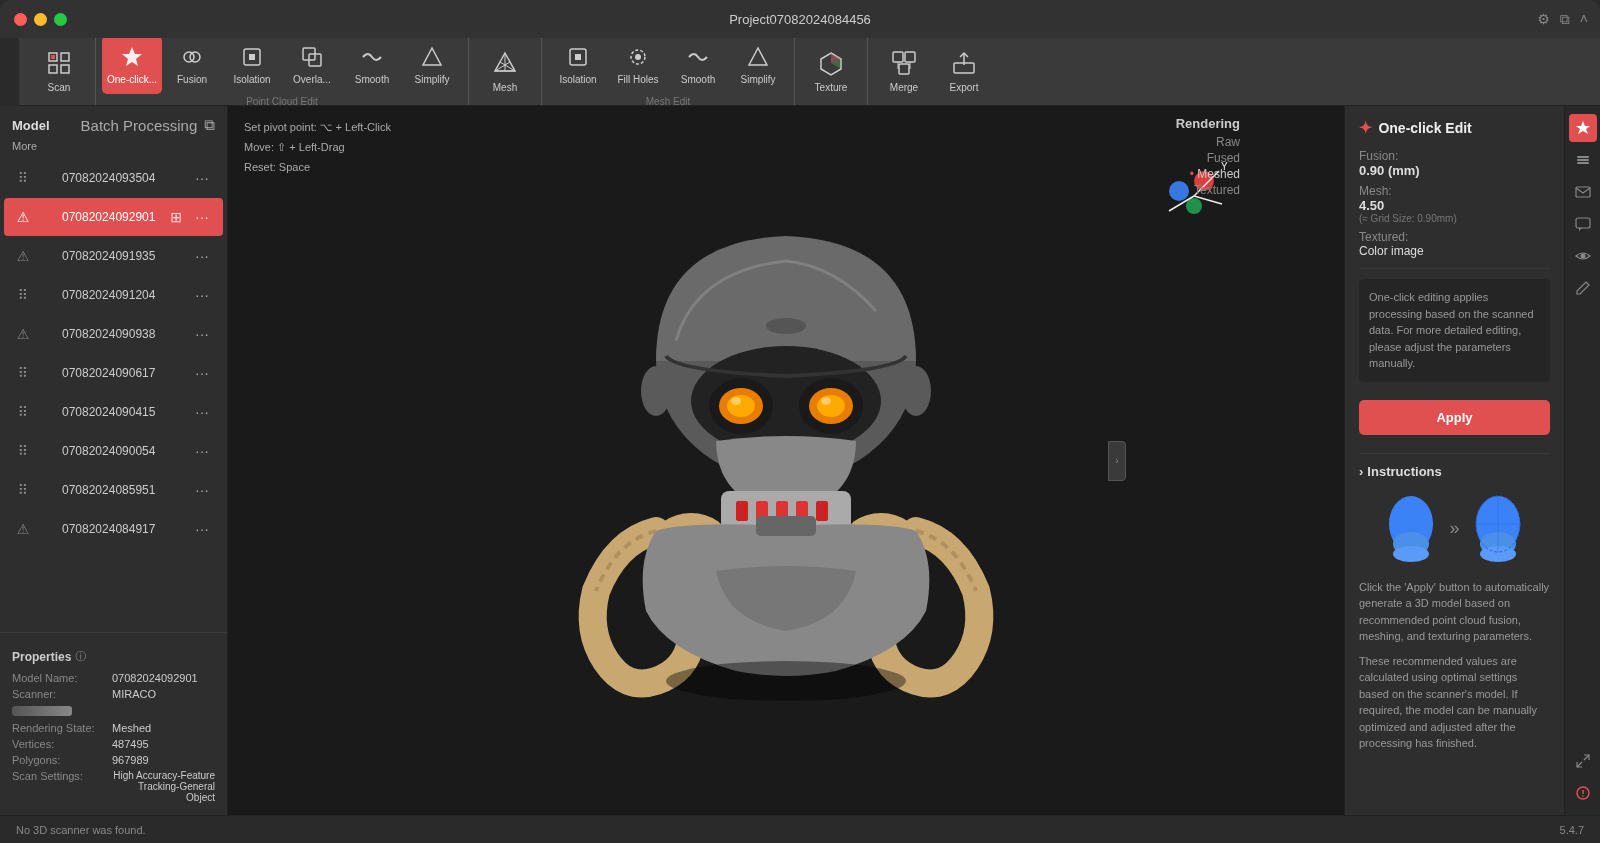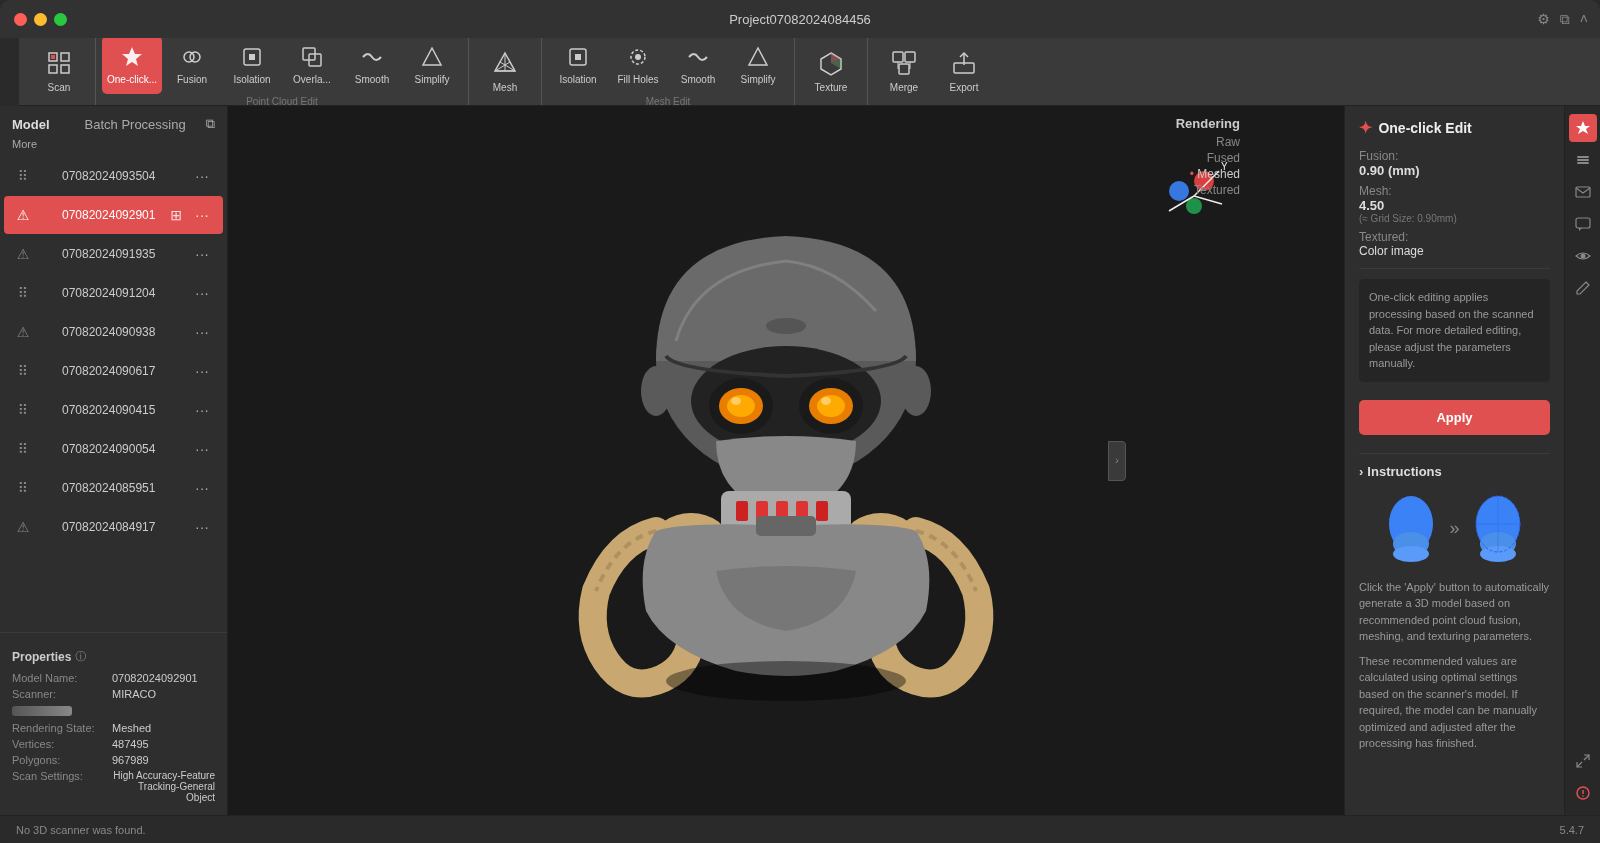--- a/index.html
+++ b/index.html
@@ -126,22 +126,22 @@
     }
     .sidebar-title {
       font-size: 13px;
       font-weight: 700;
       color: #ddd;
       text-align: right;
     }
     .sidebar-batch {
       display: flex;
       align-items: center;
-      gap: 20px;
-      font-size: 13px;
+      gap: 7px;
+      font-size: 15px;
       color: #aaa;
       cursor: pointer;
     }
     .sidebar-more {
       font-size: 11px;
       color: #aaa;
       padding: 2px 12px 6px;
       cursor: pointer;
     }
     .model-list {
@@ -734,20 +734,25 @@
         <span class="prop-value">967989</span>
       </div>
       <div class="prop-row">
         <span class="prop-label">Scan Settings:</span>
         <span class="prop-value" style="font-size:10px;text-align:right;">High Accuracy-Feature Tracking-General Object</span>
       </div>
     </div>
   </div>
 
   <div class="viewport">
+    <div class="viewport-hint">
+      <div>Set pivot point: ⌥ + Left-Click</div>
+      <div>Move: ⇧ + Left-Drag</div>
+      <div>Reset: Space</div>
+    </div>
 
     <div class="viewport-model">
       <svg width="500" height="600" viewBox="0 0 500 600">
 
         <ellipse cx="250" cy="200" rx="130" ry="120" fill="#5a5a5a"></ellipse>
 
         <path d="M120 200 Q120 80 250 75 Q380 80 380 200" fill="#6a6a6a"></path>
 
         <path d="M140 180 Q160 110 250 100 Q300 105 340 150" fill="none" stroke="rgba(255,255,255,0.15)" stroke-width="3"></path>
 

